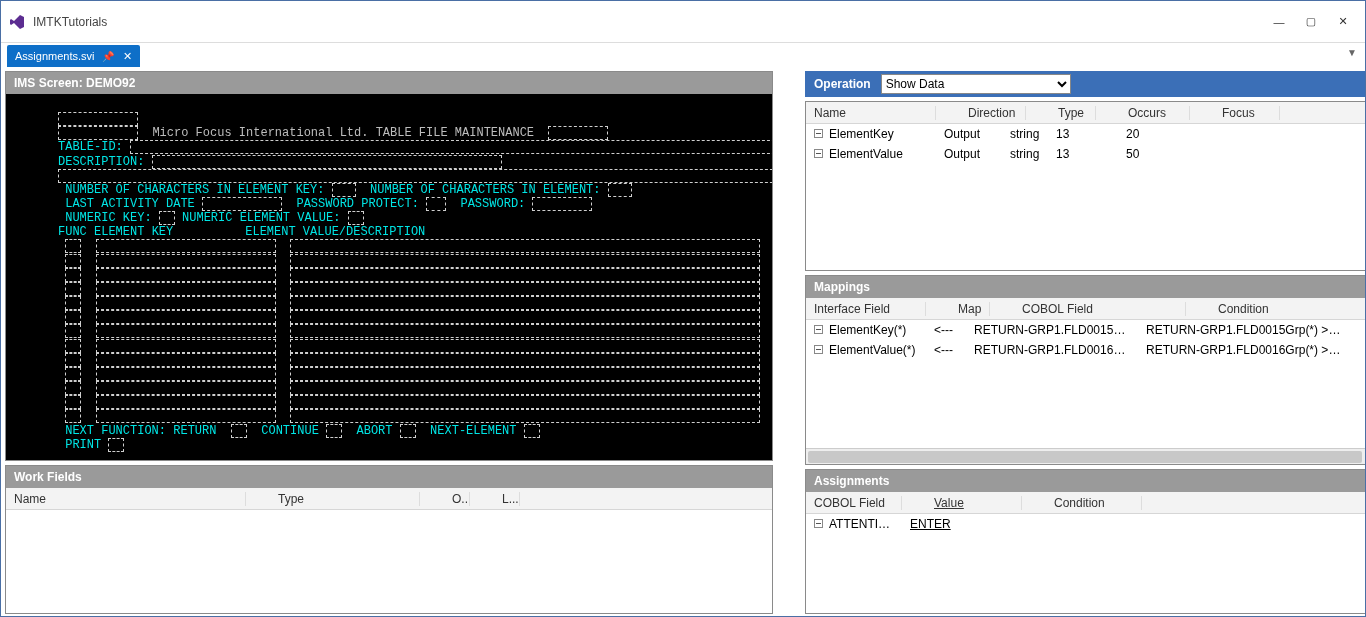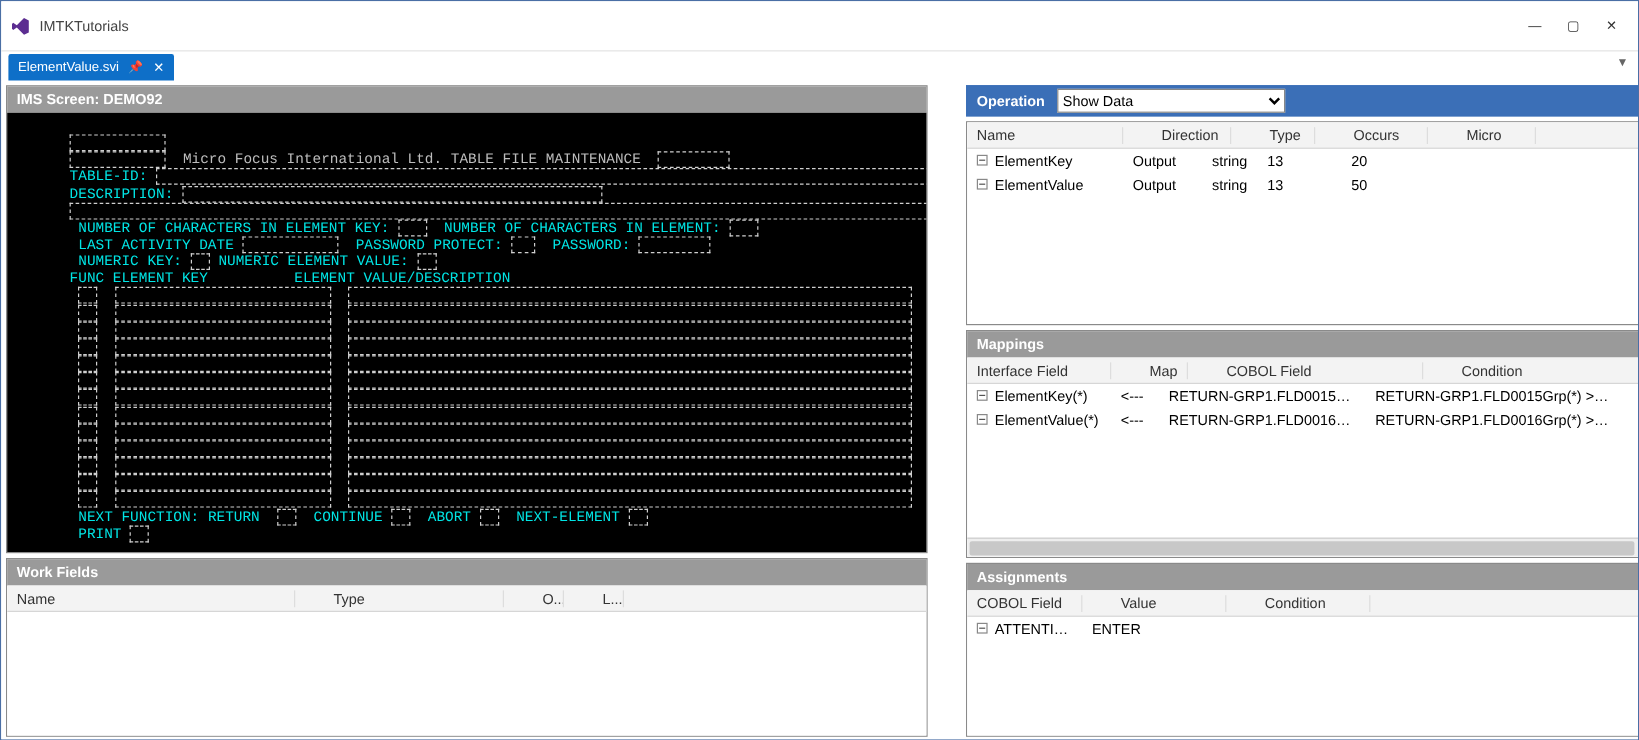--- a/index.html
+++ b/index.html
@@ -103,42 +103,42 @@
   position: absolute; left: 2px; top: 2px; width: 90%; height: 12px; background: #c8c8c8; border-radius: 2px;
 }
 .scroll-h .arrow {
   position: absolute; top: 0; width: 16px; height: 16px; display: flex; align-items: center; justify-content: center; color: #666; font-size: 10px;
 }
 .scroll-h .arrow.right { right: 0; }
 
 .wf-name { width: 240px; } .wf-type { width: 150px; } .wf-oc { width: 26px; } .wf-le { width: 26px; }
 .if-name { width: 130px; } .if-dir { width: 66px; } .if-type { width: 46px; } .if-oc { width: 70px; } .if-len { width: 66px; }
 .mp-if { width: 120px; } .mp-map { width: 40px; } .mp-cf { width: 172px; } .mp-cond { width: 212px; }
-.as-cf { width: 96px; } .as-val { width: 96px; } .as-cond { width: 96px; }
+.as-cf { width: 96px; } .as-val { width: 96px; text-decoration: underline; } .as-cond { width: 96px; }
 </style>
 </head>
 <body>
 
 <div class="titlebar">
   <span class="vs-icon">
     <svg width="16" height="16" viewBox="0 0 16 16">
         <path d="M11 1 L15 3 L15 13 L11 15 L5 9 L2 11 L1 10 L1 6 L2 5 L5 7 Z" fill="#5c2d91"></path>
       </svg>
   </span>
   <span class="title">IMTKTutorials</span>
   <div class="win-controls">
     <div class="wc">—</div>
     <div class="wc">▢</div>
     <div class="wc">✕</div>
   </div>
 </div>
 
 <div class="doc-tabs">
   <div class="tab">
-    <span>ElementValue.svi</span>
+    <span>Assignments.svi</span>
     <span class="pin">📌</span>
     <span class="close">✕</span>
   </div>
   <span class="dropdown-caret">▼</span>
 </div>
 
 <div class="workspace">
 
   <div class="col-left">
 
@@ -196,21 +196,21 @@
       </select>
     </div>
 
     <div class="panel" style="height:170px;">
       <div class="panel-body">
         <div class="table-head">
           <div class="th if-name">Name</div>
           <div class="th if-dir">Direction</div>
           <div class="th if-type">Type</div>
           <div class="th if-oc">Occurs</div>
-          <div class="th if-len">Micro</div>
+          <div class="th if-len">Focus</div>
         </div>
         <div class="table-rows">
           <div class="tr">
             <div class="td if-name"><span class="expander"></span><span>ElementKey</span></div>
             <div class="td if-dir">Output</div>
             <div class="td if-type">string</div>
             <div class="td if-oc">13</div>
             <div class="td if-len">20</div>
           </div>
           <div class="tr">

